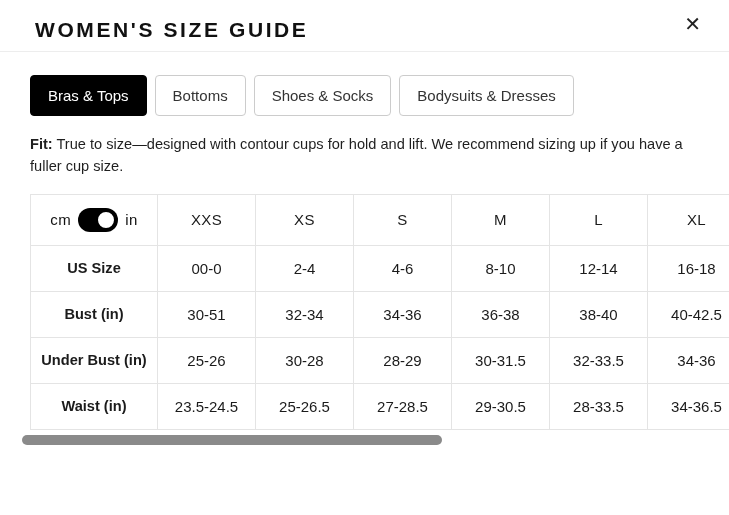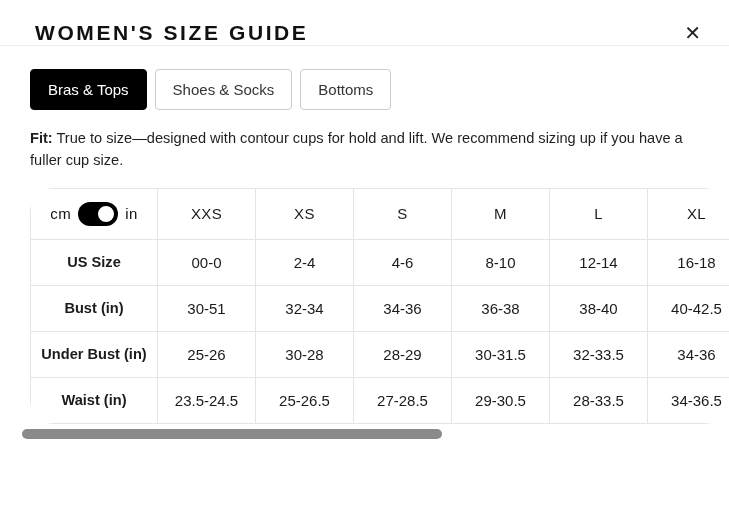--- a/index.html
+++ b/index.html
@@ -11,22 +11,22 @@
   }
   *{box-sizing:border-box;}
   html,body{margin:0;padding:0;}
   body{
     width:729px;height:515px;overflow:hidden;
     background:#ffffff;color:var(--text);
     font-family:"Liberation Sans", sans-serif;
   }
   
   .modal-header{
-    display:flex;align-items:flex-end;justify-content:space-between;
-    padding:18px 22px 0 35px;height:46px;
+    display:flex;align-items:flex-start;justify-content:space-between;
+    padding:18px 22px 0 35px;height:52px;
     border-bottom:1px solid #ededed;
   }
   .modal-title{
     margin:0;font-size:21px;font-weight:800;letter-spacing:2.6px;
     text-transform:uppercase;color:#111;
   }
   .close-btn{
     background:none;border:none;cursor:pointer;padding:2px 6px;
     font-size:20px;line-height:1;color:#222;font-weight:400;
     margin-top:-6px;
@@ -46,21 +46,21 @@
     background:var(--accent);border-color:var(--accent);color:#ffffff;
   }
   
   .fit-note{
     margin:18px 30px 0 30px;
     font-size:14.6px;line-height:1.5;color:#1f1f1f;
   }
   .fit-note b{font-weight:700;}
   
   .table-wrap{
-    margin:16px 0 0 30px;width:699px;overflow:hidden;border-radius:24px;
+    margin:16px 0 0 30px;width:699px;overflow:hidden;
   }
   table.size-table{
     border-collapse:collapse;table-layout:fixed;width:715px;
   }
   .size-table th,.size-table td{
     border:1px solid var(--table-border);
     text-align:center;vertical-align:middle;
     font-size:15px;color:#1b1b1b;background:#fff;
     height:46px;padding:0 4px;
   }
@@ -93,22 +93,23 @@
 
   <header class="modal-header">
     <h1 class="modal-title">WOMEN'S SIZE GUIDE</h1>
     <button class="close-btn">
       <span>✕</span>
     </button>
   </header>
 
   <div class="tabs" id="tabs">
       <button class="tab active">Bras &amp; Tops</button>
+      <button class="tab">Bottoms</button>
       <button class="tab">Shoes &amp; Socks</button>
-      <button class="tab">Bottoms</button>
+      <button class="tab">Bodysuits &amp; Dresses</button>
     </div>
 
   <p class="fit-note"><b>Fit:</b> <span>True to size—designed with contour cups for hold and lift. We recommend sizing up if you have a fuller cup size.</span></p>
 
   <div class="table-wrap">
     <table class="size-table">
       <thead>
         <tr id="header-row">
           <th class="label-col toggle-cell">
             <span class="toggle-inner">

